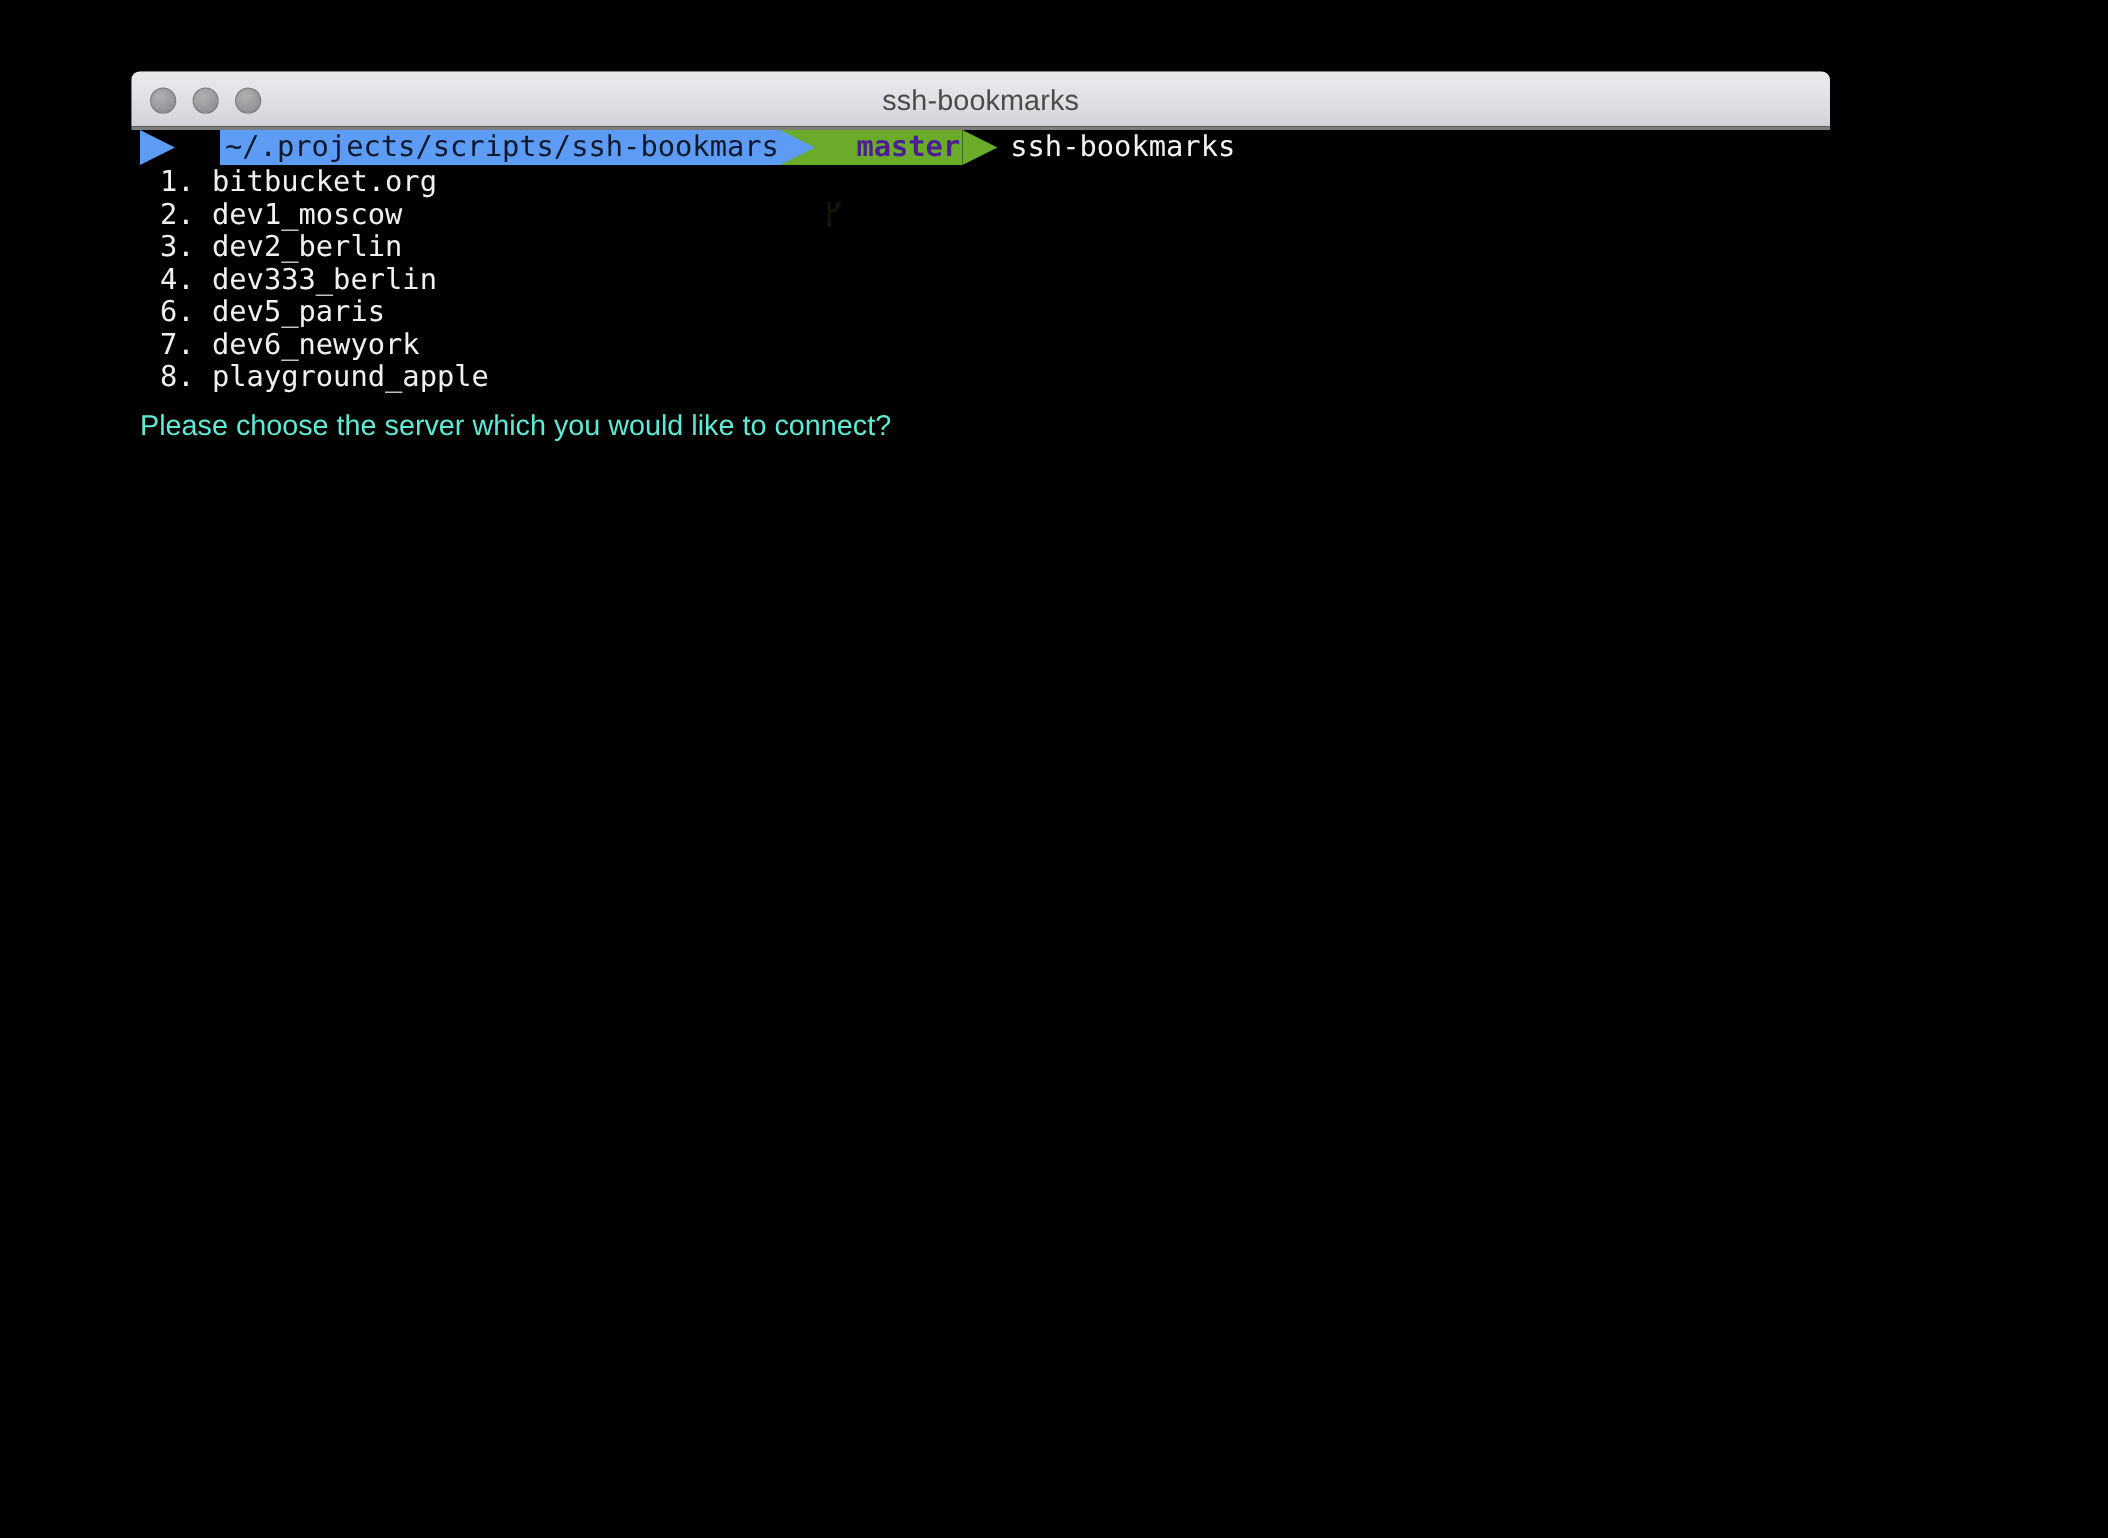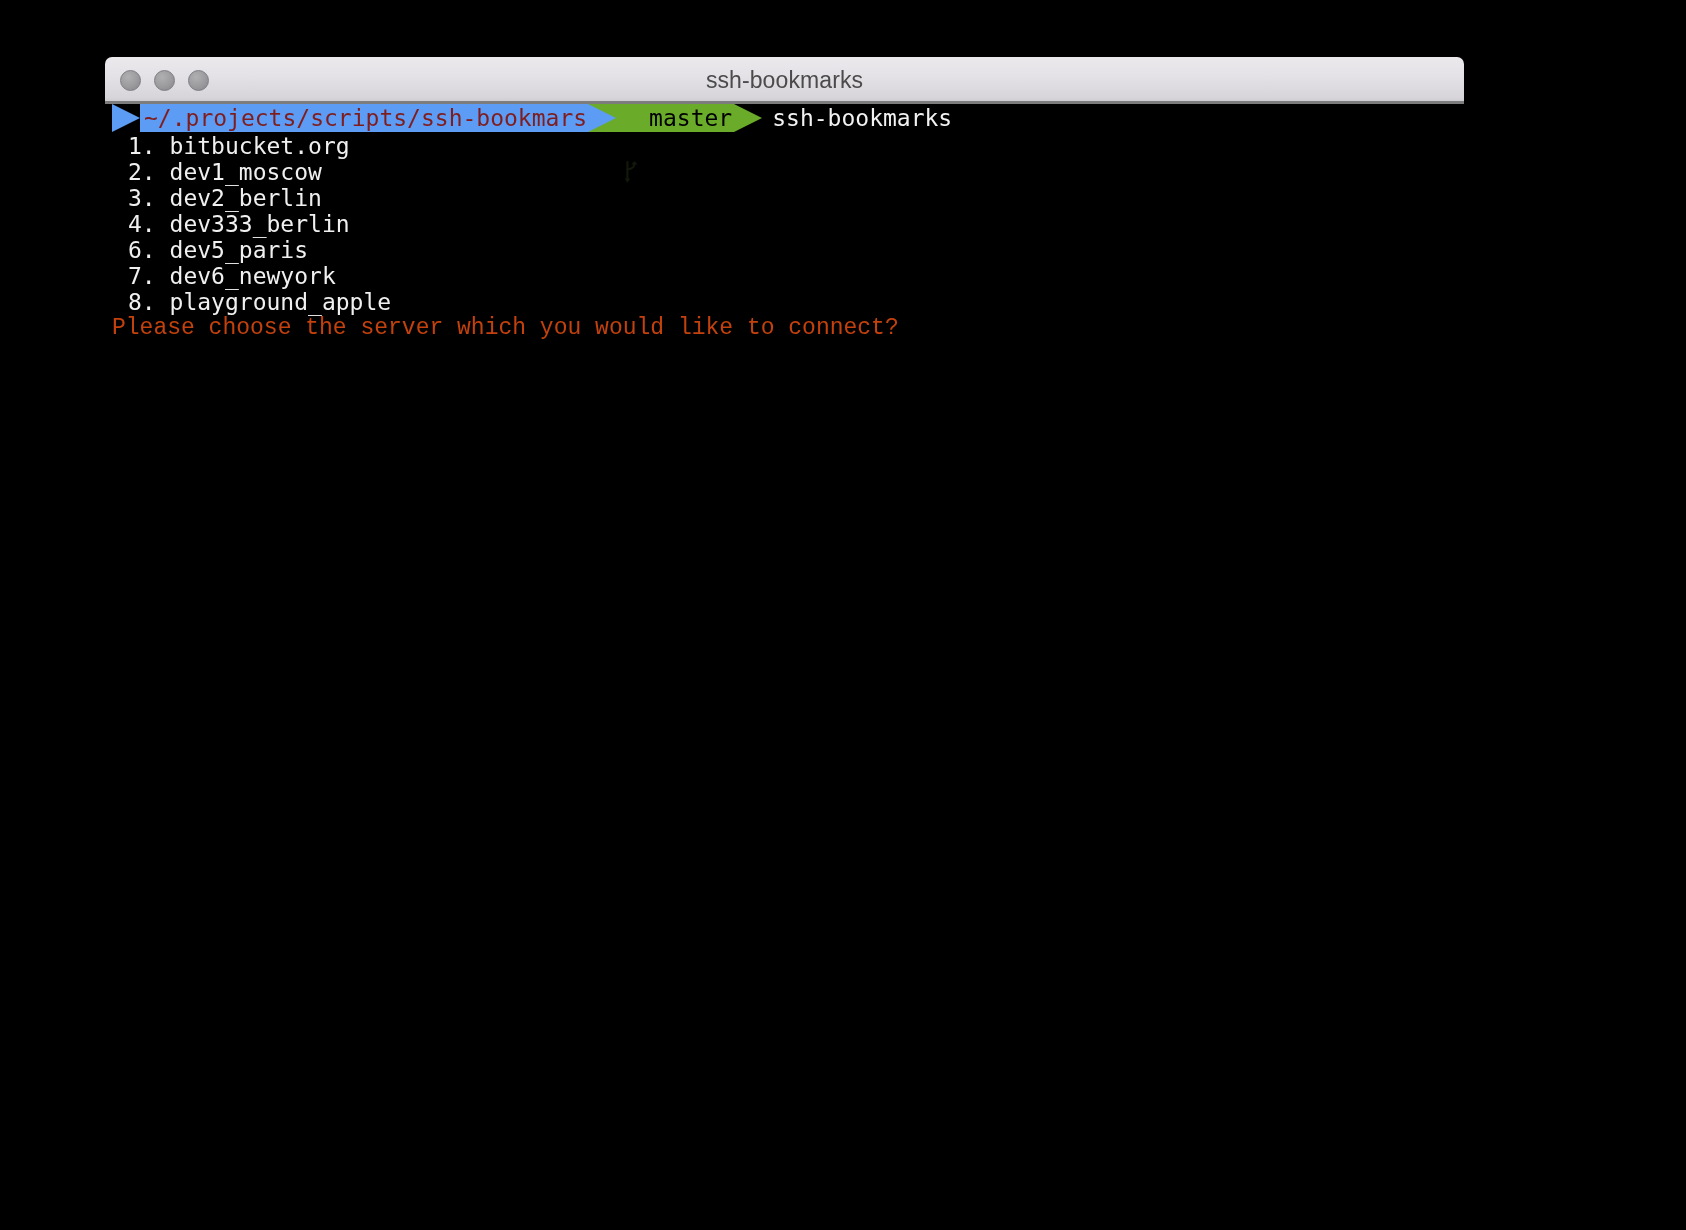--- a/index.html
+++ b/index.html
@@ -114,47 +114,49 @@
     position: absolute;
     left: 0; top: 0;
     width: 0; height: 0;
     border-top: 14px solid transparent;
     border-bottom: 14px solid transparent;
     border-left: 28px solid #5c9cf5;
   }
 
   .seg-path {
     background: #5c9cf5;
-    color: #7f1d1d;
+    color: #0f172a;
     padding: 0 1px 0 4px;
+    margin-left: 36px;
   }
 
   .cap-blue-green {
     width: 28px;
     height: 28px;
     background: #5c9cf5;
     position: relative;
   }
   .cap-blue-green::after {
     content: "";
     position: absolute;
     left: 0; top: 0;
     width: 0; height: 0;
     border-top: 14px solid #6aab2a;
     border-bottom: 14px solid #6aab2a;
     border-left: 28px solid #5c9cf5;
   }
 
   .seg-branch {
     background: #6aab2a;
-    color: #000000;
+    color: #4c1d95;
     padding: 0 2px 0 6px;
     display: flex;
     align-items: flex-start;
     gap: 0px;
+    font-weight: bold;
   }
   .branch-icon {
     display: inline-block;
     width: 17px;
     height: 23px;
     position: relative;
     margin-right: 10px;
   }
   .branch-icon svg { display: block; }
 
@@ -192,26 +194,26 @@
     font-family: "DejaVu Sans Mono", monospace;
     font-size: 23px;
     line-height: 26px;
     color: #f0f0f0;
     white-space: pre;
     margin-left: 16px;
   }
   .idx { color: #f0f0f0; }
   .name { color: #f0f0f0; }
   #question {
-    font-family: Liberation Mono, monospace;
+    font-family: Liberation Sans, sans-serif;
     font-size: 23px;
     line-height: 26px;
-    color: #c2410c;
-    white-space: pre;
-    margin-top: 0px;
+    color: #5eead4;
+    white-space: pre;
+    margin-top: 12px;
   }
 </style>
 </head>
 <body>
 
 <div id="screen">
 
   <div id="terminal-window">
 
     <div id="titlebar">

